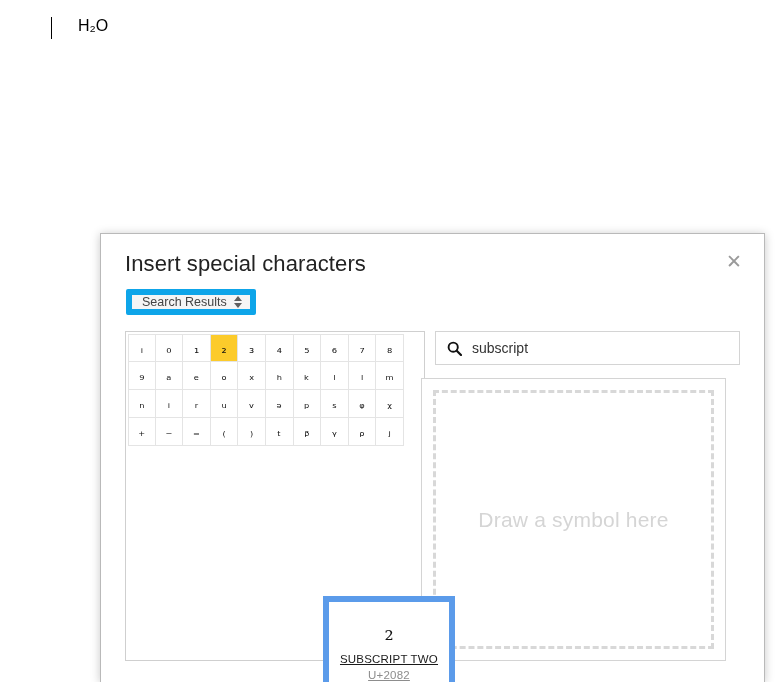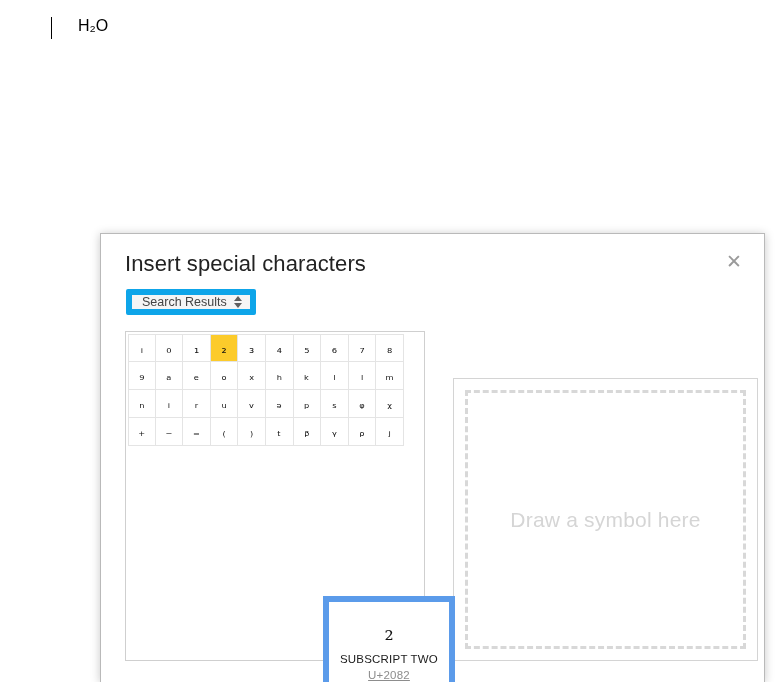--- a/index.html
+++ b/index.html
@@ -168,20 +168,21 @@
     color: #111111;
     line-height: 1;
     margin-bottom: 9px;
   }
   #preview-name {
     font-size: 11.5px;
     color: #1a1a1a;
     letter-spacing: 0.2px;
     text-align: right;
     line-height: 1.1;
+    text-decoration: underline;
   }
   #preview-code {
     font-size: 11.5px;
     color: #8d8d8d;
     margin-top: 3px;
     letter-spacing: 0.2px;
     text-decoration: underline;
   }
 
   
@@ -201,21 +202,21 @@
     cursor: text;
   }
   #search-icon { flex: none; display: block; }
   #search-value {
     font-size: 14px;
     color: #333333;
   }
 
   #draw-panel {
     position: absolute;
-    left: 352px;
+    left: 320px;
     top: 144px;
     width: 305px;
     height: 283px;
     border: 1px solid #d4d4d4;
     background: #ffffff;
     box-sizing: border-box;
     padding: 11px;
   }
   #draw-area {
     width: 100%;
@@ -297,20 +298,27 @@
         <div class="char-cell">ⱼ</div>
       </div>
   </div>
 
   <div id="char-preview">
     <div id="preview-glyph">₂</div>
     <div id="preview-name">SUBSCRIPT TWO</div>
     <div id="preview-code">U+2082</div>
   </div>
 
+  <div id="search-box">
+    <svg id="search-icon" width="15" height="15" viewBox="0 0 15 15">
+      <circle cx="6.2" cy="6.2" r="4.6" fill="none" stroke="#111111" stroke-width="1.9"></circle>
+      <line x1="9.7" y1="9.7" x2="14" y2="14" stroke="#111111" stroke-width="2.2" stroke-linecap="round"></line>
+    </svg>
+    <span id="search-value" title="Search by keyword or codepoint">subscript</span>
+  </div>
 
   <div id="draw-panel">
     <div id="draw-area">
       <span id="draw-placeholder">Draw a symbol here</span>
     </div>
   </div>
 
 </div>
 
 </body></html>

